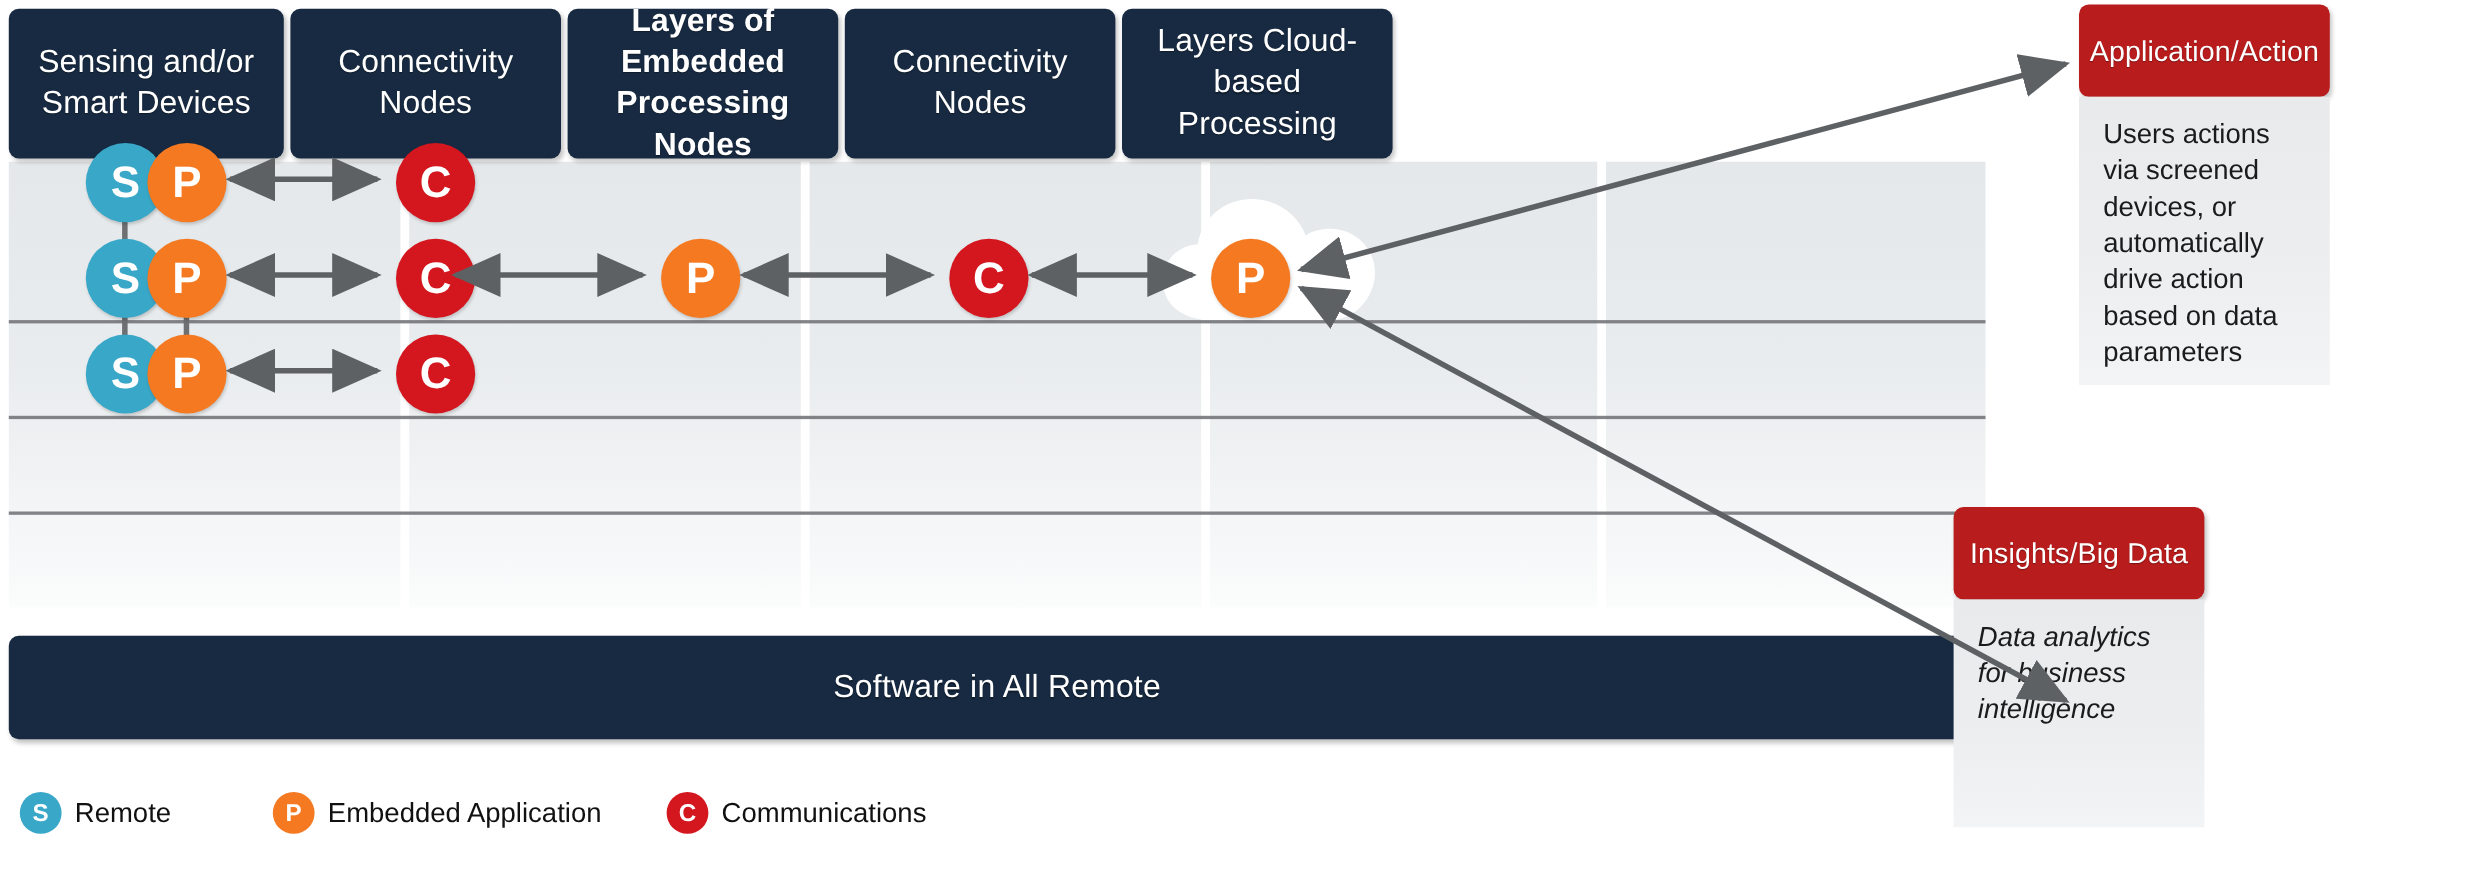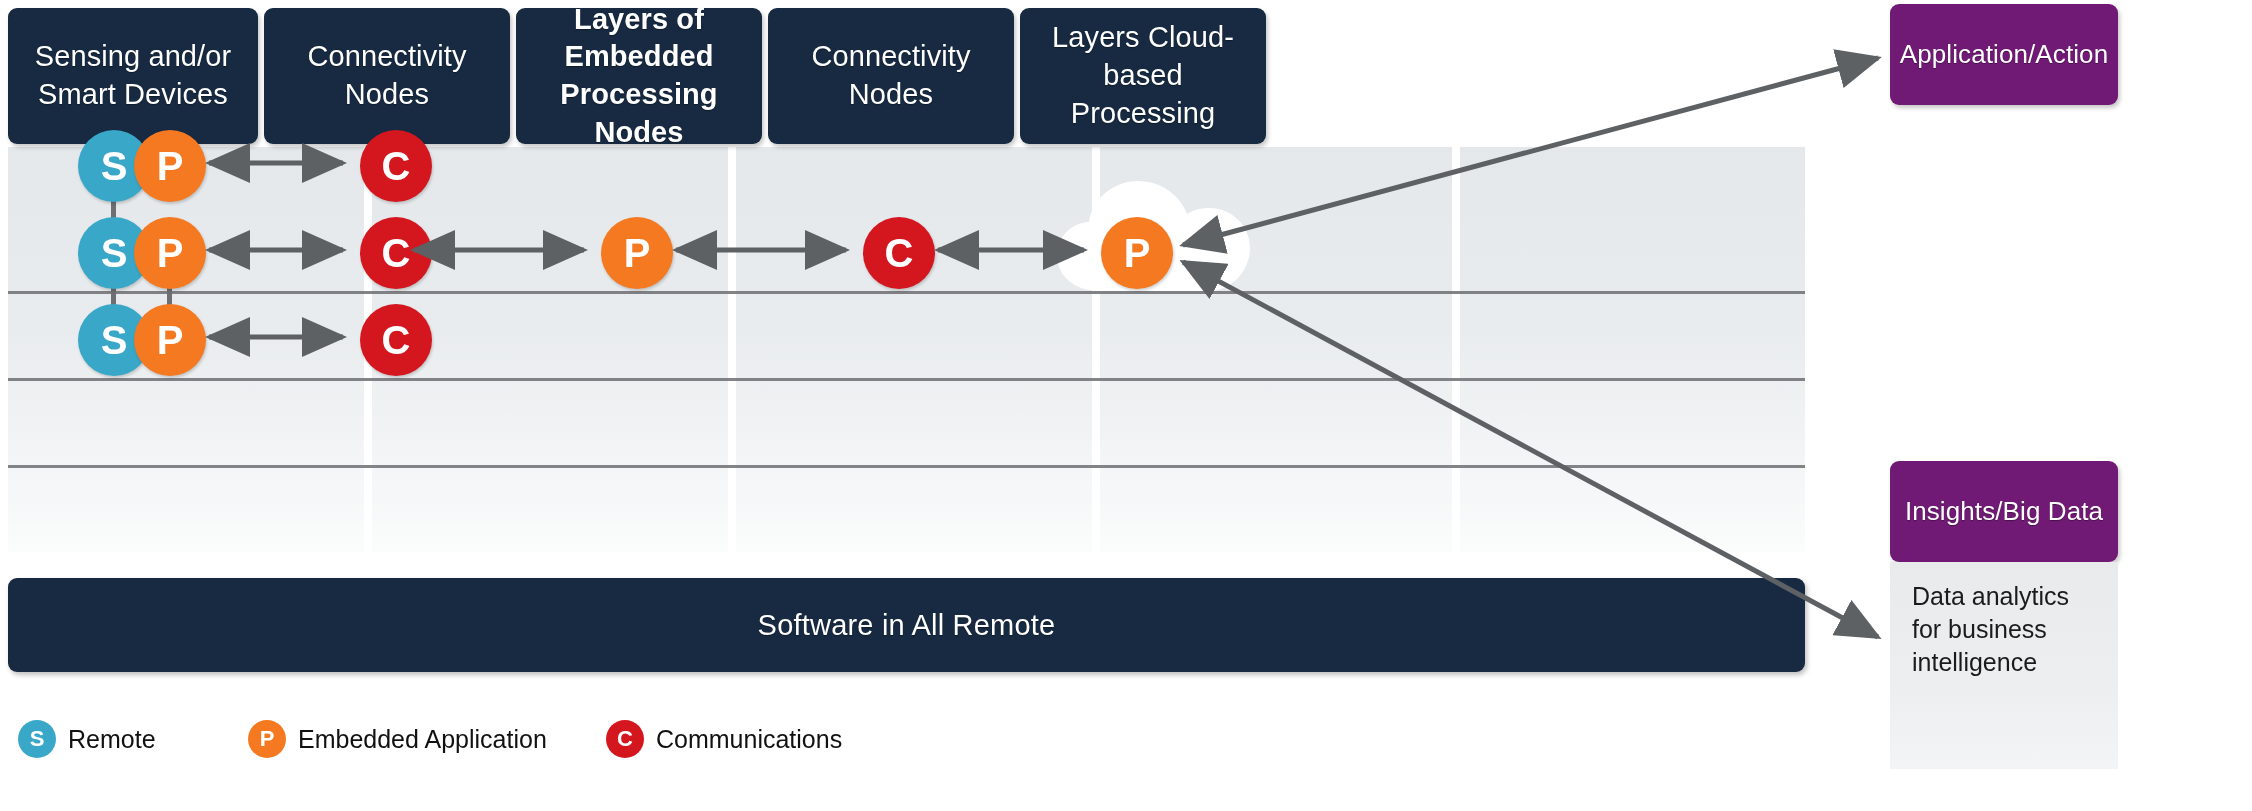--- a/index.html
+++ b/index.html
@@ -63,21 +63,21 @@
   .node.p{background:#f47920;}
   .node.c{background:#d4171f;}
   .node-label{pointer-events:none;}
 
   
   .vconn{position:absolute;width:5px;background:#6d6f72;}
 
   
   .side-panel{position:absolute;width:228px;}
   .side-head{
-    height:101px;background:#701a75;border-radius:9px;
+    height:84px;background:#b91c1c;border-radius:9px;
     box-shadow:2px 3px 4px rgba(0,0,0,.22);
     display:flex;align-items:center;justify-content:center;
   }
   .side-head span{
     color:#ffffff;font-size:26px;letter-spacing:.1px;
     text-shadow:0 1px 1px rgba(0,0,0,.35);
   }
   .side-body{
     background:linear-gradient(180deg,#e8eaec 0%, #eceef0 60%, #f3f4f5 100%);
     padding:18px 20px 10px 22px;box-sizing:border-box;
@@ -206,27 +206,30 @@
   </div>
 
   <div class="software-bar">
     <span>Software in All Remote</span>
   </div>
 
   <div class="side-panel" style="left:1890px;top:4px;">
     <div class="side-head">
       <span>Application/Action</span>
     </div>
-  </div>
-
-  <div class="side-panel" style="left:1890px;top:461px;">
+    <div class="side-body" style="height:262px;">
+      <span>Users actions via screened devices, or automatically drive action based on data parameters</span>
+    </div>
+  </div>
+
+  <div class="side-panel" style="left:1776px;top:461px;">
     <div class="side-head">
       <span>Insights/Big Data</span>
     </div>
-    <div class="side-body" style="height:207px;">
+    <div class="side-body" style="height:207px;font-style:italic;">
       <span>Data analytics for business intelligence</span>
     </div>
   </div>
 
   <svg class="overlay" viewBox="0 0 2252 811">
     <defs>
       <marker id="ah-end" markerWidth="9" markerHeight="8" refX="8.2" refY="4" orient="auto" markerUnits="strokeWidth">
         <path d="M0,0 L9,4 L0,8 z" fill="#5e6164"></path>
       </marker>
       <marker id="ah-start" markerWidth="9" markerHeight="8" refX="0.8" refY="4" orient="auto" markerUnits="strokeWidth">

